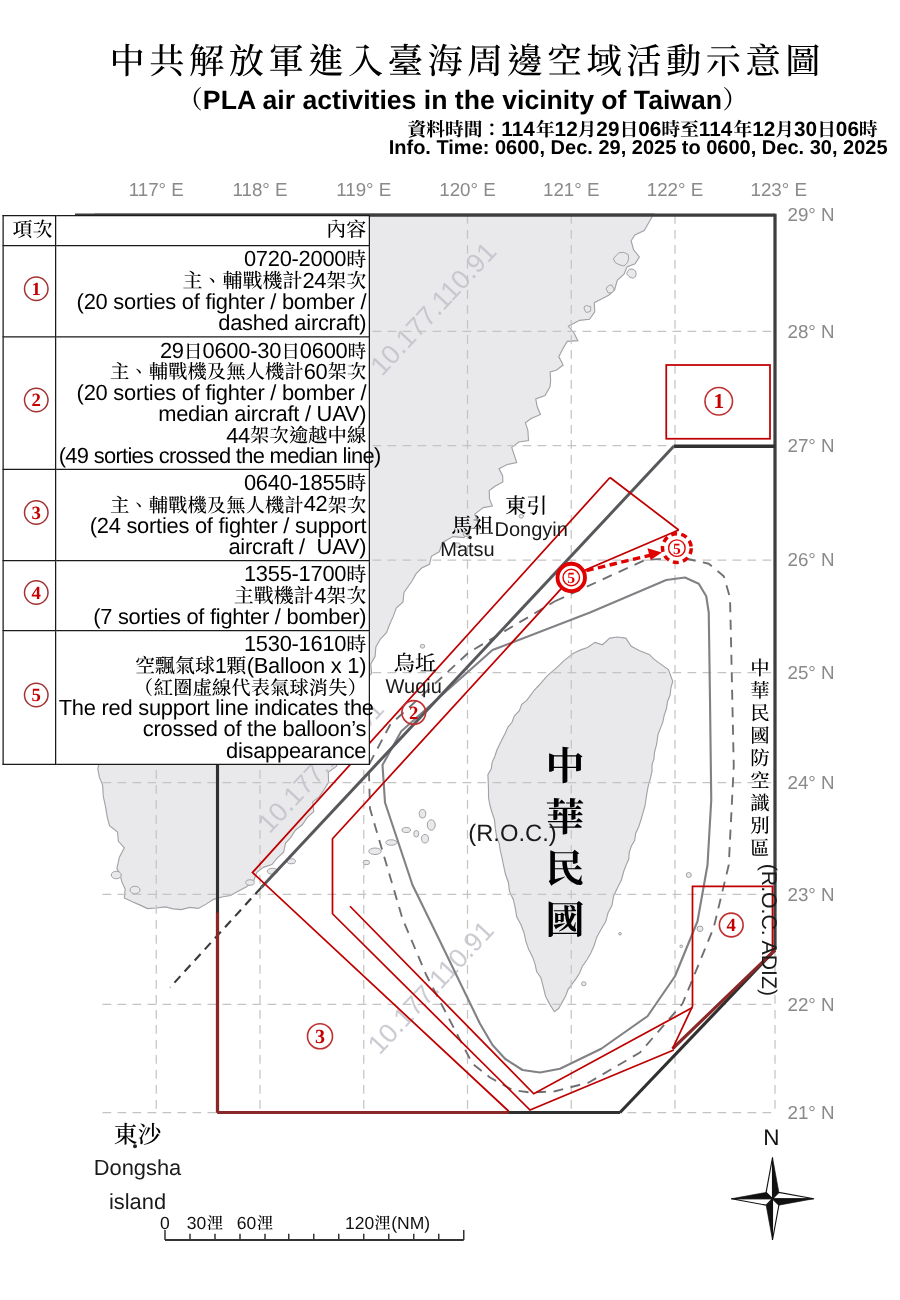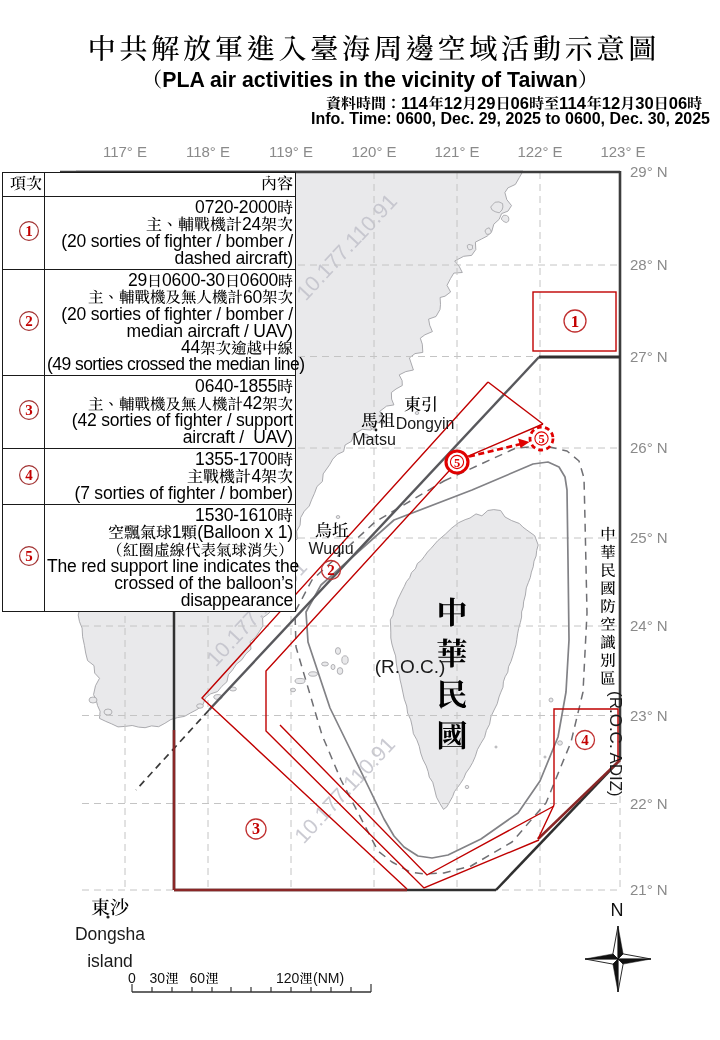--- a/index.html
+++ b/index.html
@@ -466,21 +466,21 @@
               <use href="#g26" x="4000"></use>
               <use href="#g31" x="5000"></use>
               <use href="#g32" x="6000"></use>
               <use href="#g33" x="7000"></use>
               <use href="#g26" x="8000"></use>
               <use href="#g27" x="9000"></use>
             </svg>42<svg class="ck" style="vertical-align:-1.86px" width="31.0" height="15.5" viewBox="0 0 2000 1000" fill="#000">
               <use href="#g28" x="0"></use>
               <use href="#g29" x="1000"></use>
             </svg></div>
-          <div class="ln">(42 sorties of fighter / support</div>
+          <div class="ln">(24 sorties of fighter / support</div>
           <div class="ln">aircraft /&nbsp; UAV)</div>
         </td>
       </tr>
       <tr style="height:56px">
         <td class="c1"><svg width="26" height="26" viewBox="0 0 26 26">
             <circle cx="13" cy="13" r="9.4" fill="none" stroke="#a23333" stroke-width="1.2"></circle>
             <text x="13" y="18" text-anchor="middle" font-family="Liberation Serif" font-size="15" font-weight="bold" fill="#c40000">4</text>
           </svg></td>
         <td class="c2">
           <div class="ln">1355-1700<svg class="ck" style="vertical-align:-1.92px" width="16.0" height="16.0" viewBox="0 0 1000 1000" fill="#000">

